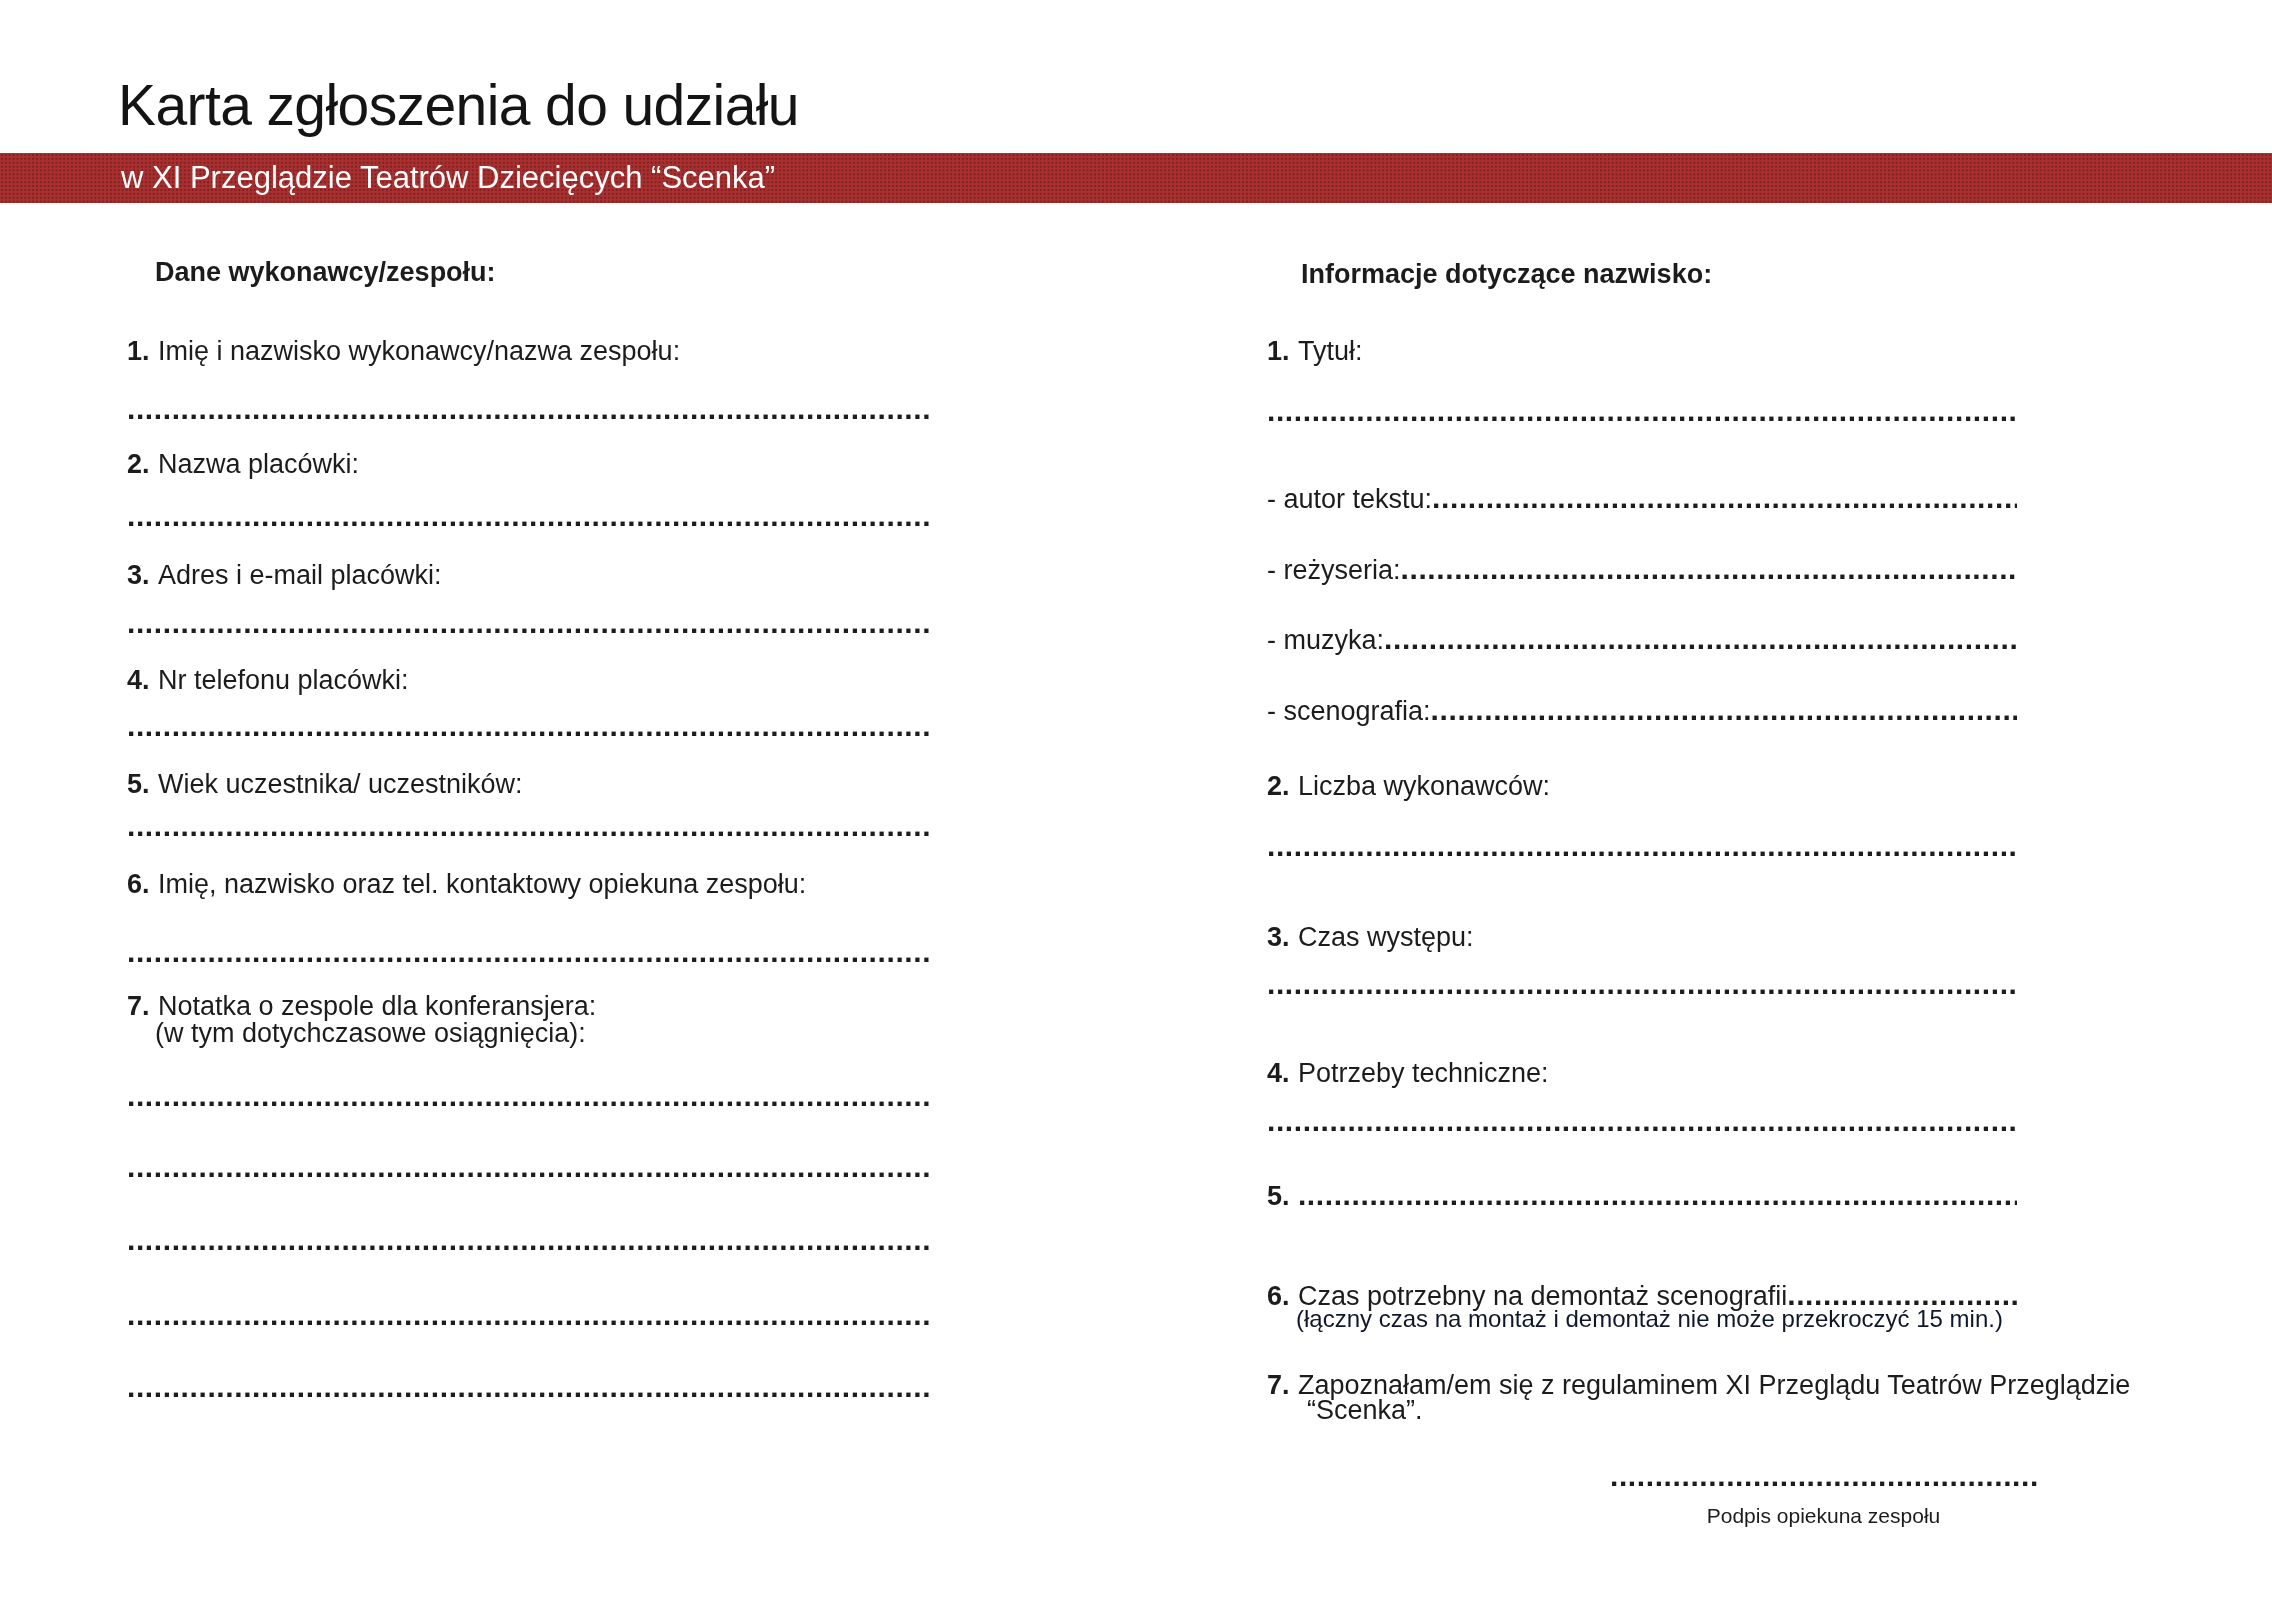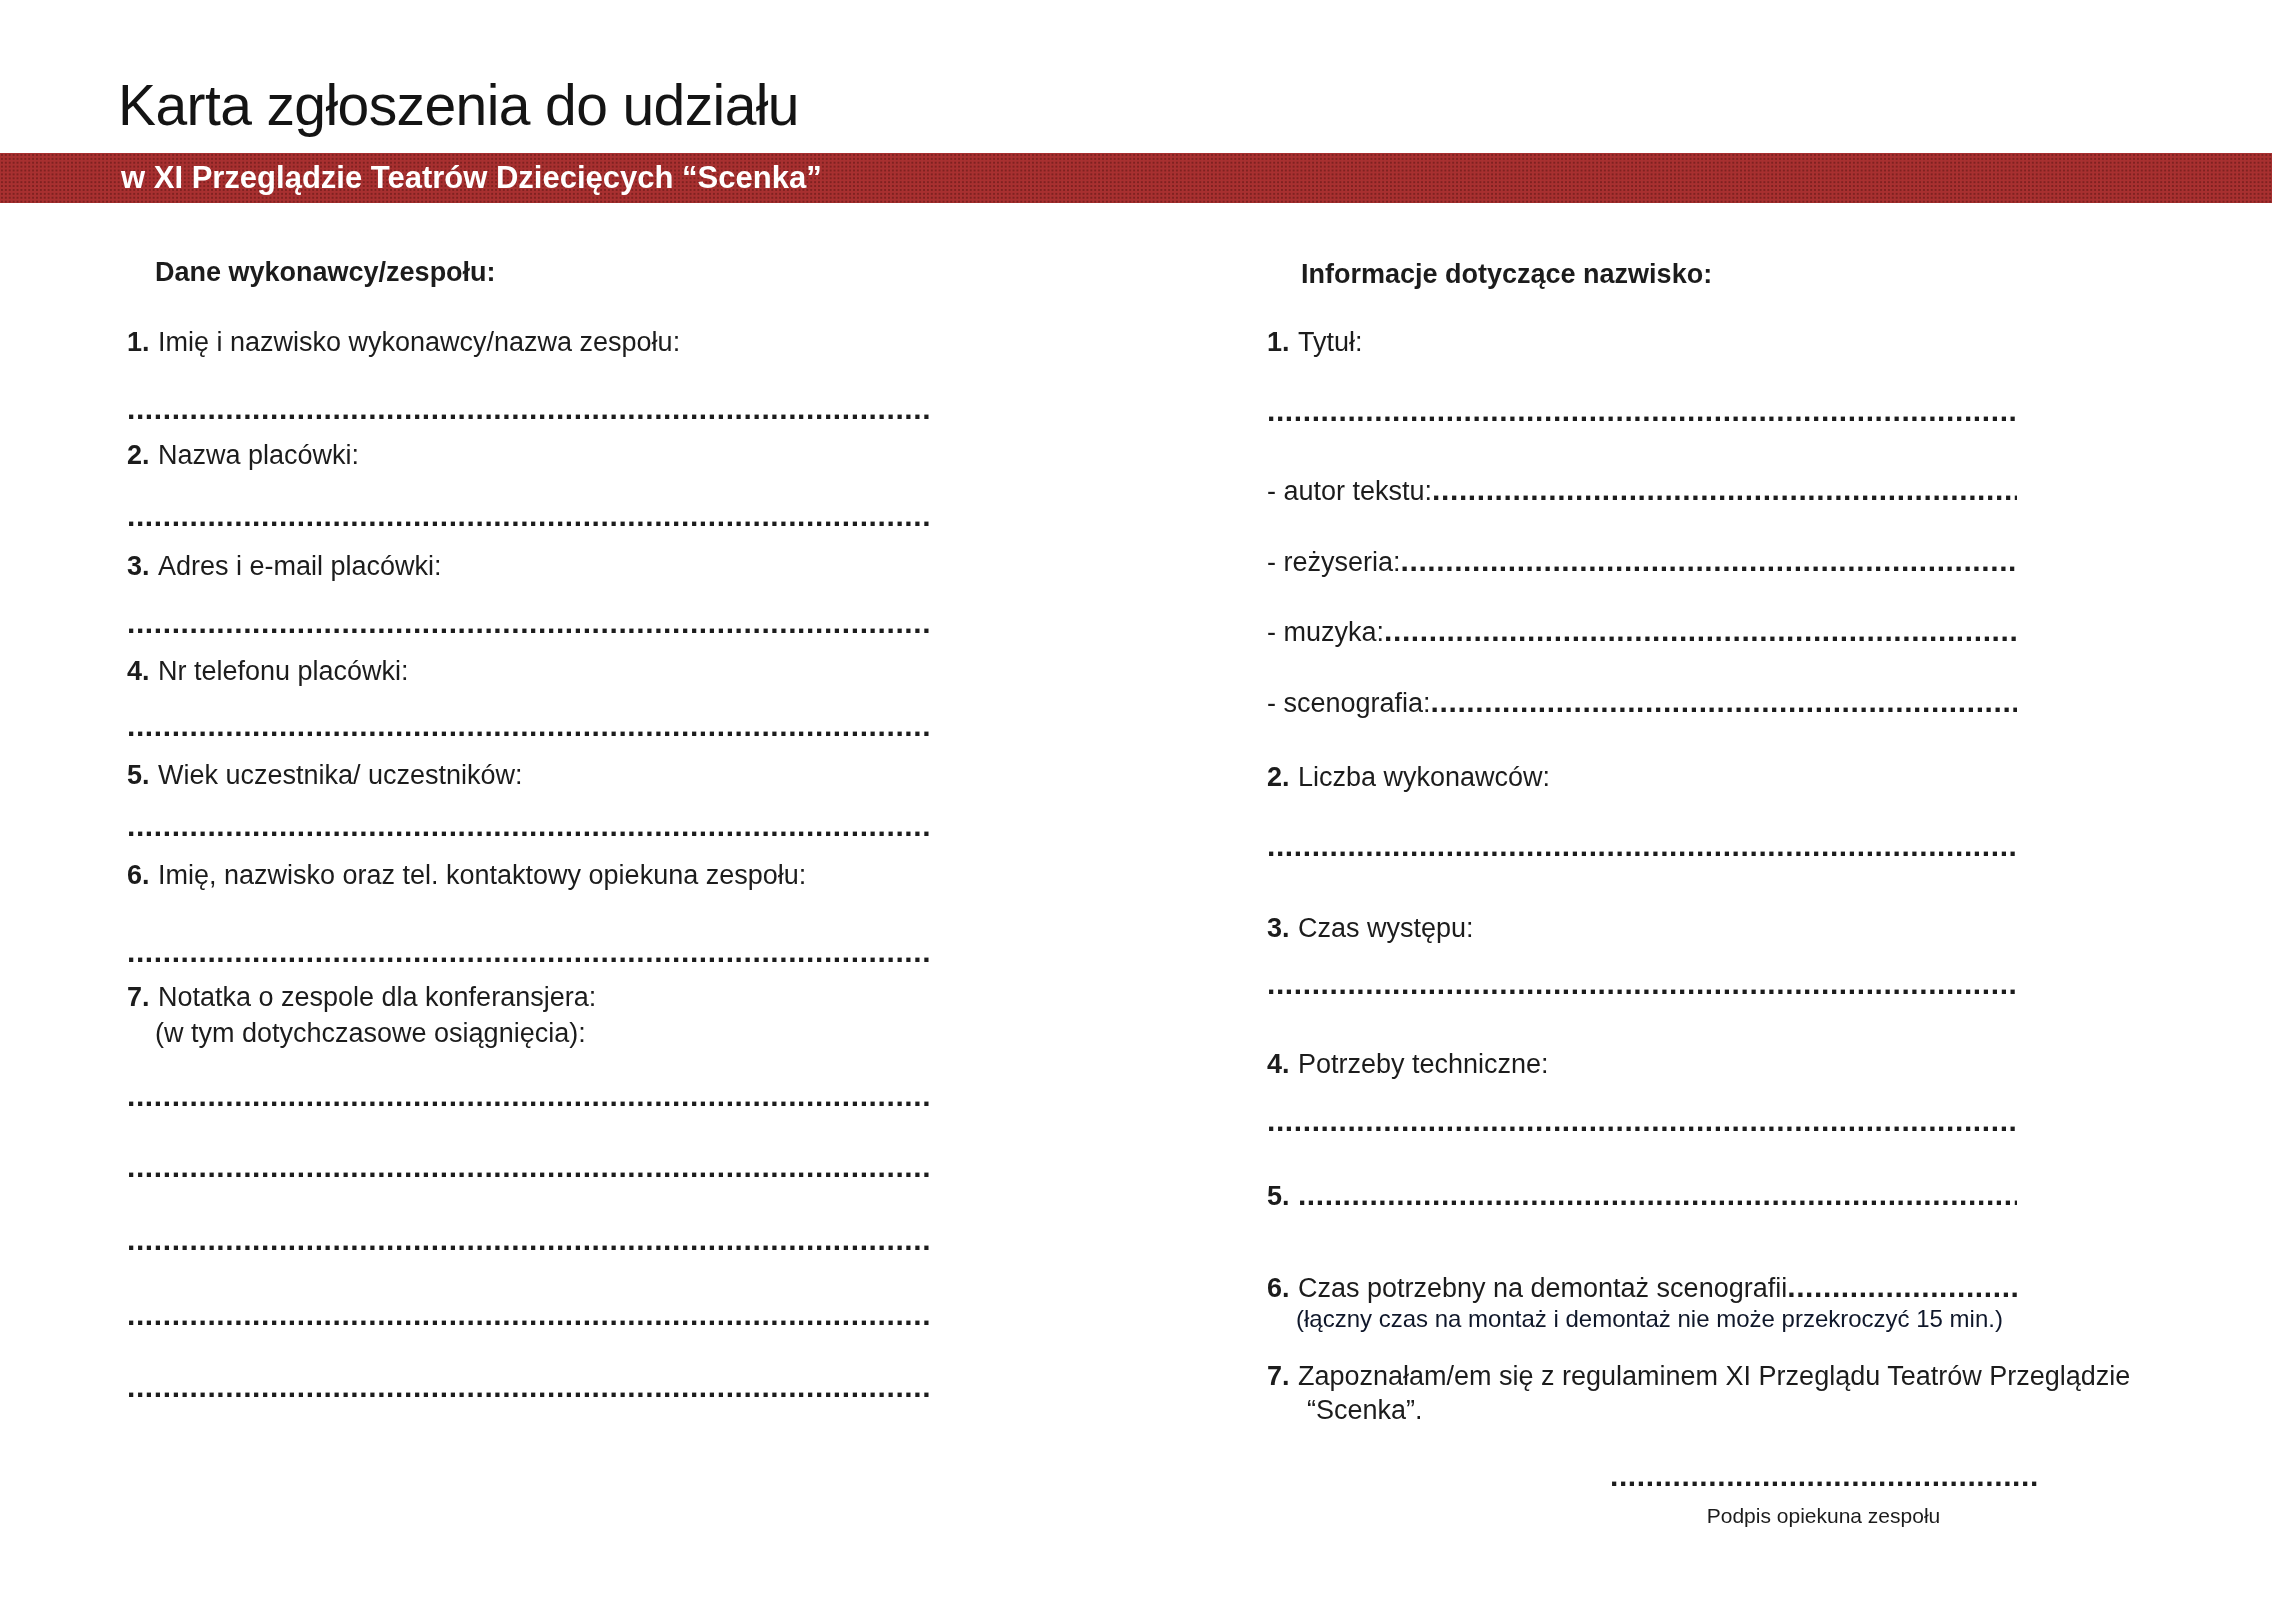--- a/index.html
+++ b/index.html
@@ -19,33 +19,33 @@
   }
   .banner{
     position:absolute;left:0;top:153px;width:2273px;height:50px;
     background-color:#a83030;
     background-image:radial-gradient(#7f2120 0.9px, rgba(0,0,0,0) 1px);
     background-size:3.9px 3.9px;
     display:flex;align-items:center;
     box-sizing:border-box;padding-left:121px;
   }
   .banner span{
-    color:#ffffff;font-size:31px;font-weight:700;
+    color:#ffffff;font-size:31px;font-weight:400;
     white-space:nowrap;
   }
   .heading{
     position:absolute;font-size:27px;font-weight:700;
     line-height:34px;white-space:nowrap;
   }
   .row{
     position:absolute;font-size:27px;line-height:34px;
     white-space:nowrap;display:flex;align-items:baseline;
   }
   .row .num{font-weight:700;margin-right:8.4px;}
-  .row .txt{font-weight:400;}
+  .row .txt{font-weight:400;margin-top:9px;}
   .sub{
     position:absolute;font-size:27px;line-height:34px;white-space:nowrap;
   }
   .note{
     position:absolute;font-size:24px;line-height:24.6px;white-space:nowrap;color:#0f172a;
   }
   .dotline{
     position:absolute;font-size:30px;font-weight:700;line-height:30px;
     letter-spacing:0.6px;white-space:nowrap;overflow:hidden;height:32px;
     color:#1c1c1c;

